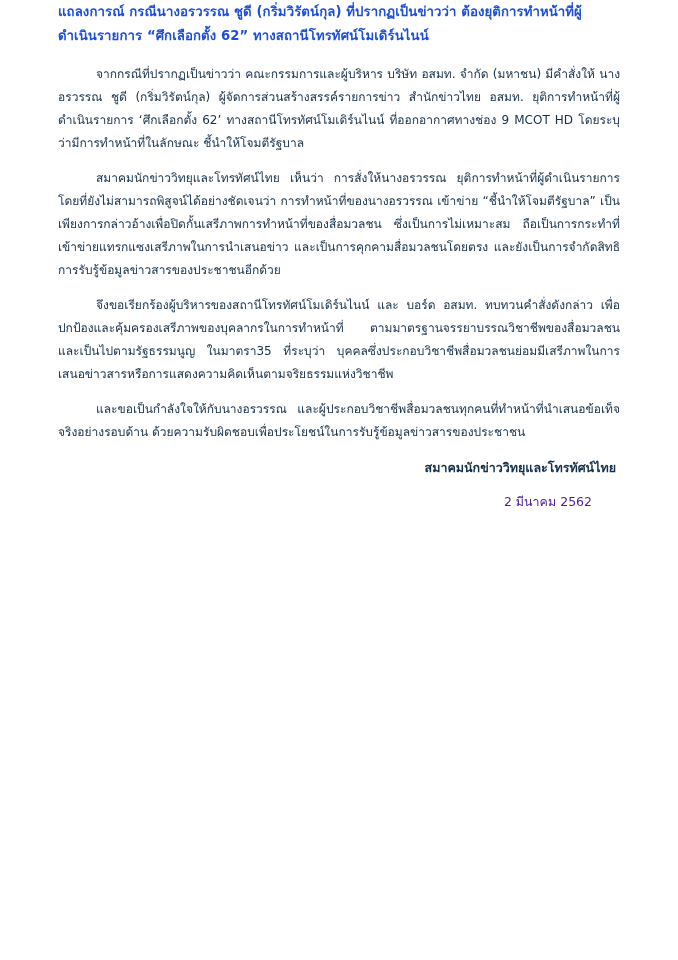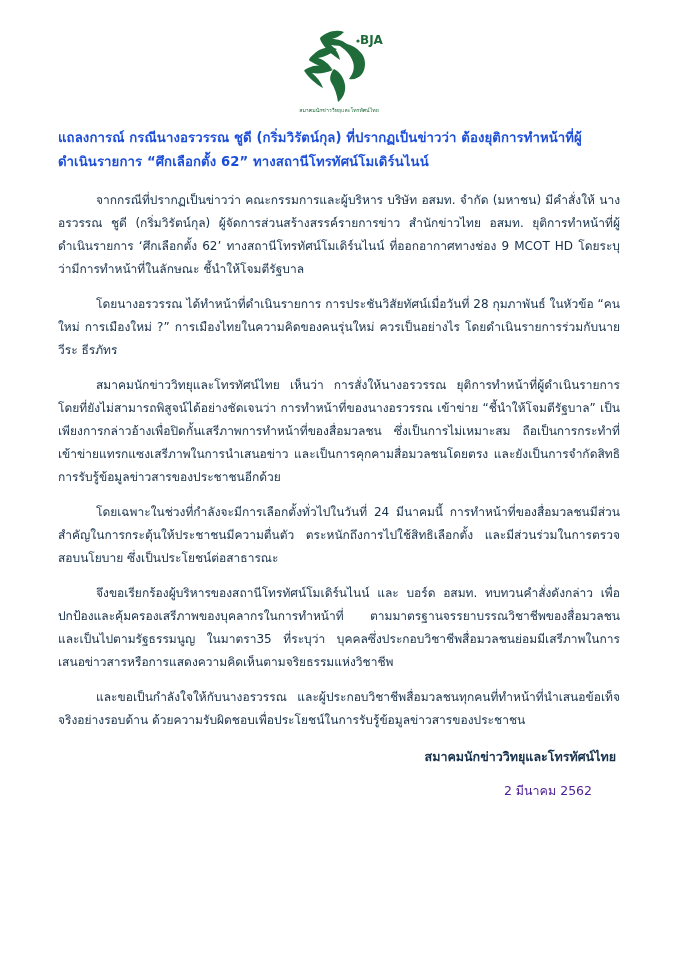--- a/index.html
+++ b/index.html
@@ -69,44 +69,24 @@
     text-align: right;
     margin: 14px 0 0 0;
     padding-right: 28px;
   }
 </style>
 </head>
 <body>
 
 <div class="page">
 
-  <div class="logo-wrap">
-    <div class="logo">
-      <svg width="130" height="92" viewBox="0 0 130 92" xmlns="http://www.w3.org/2000/svg" aria-hidden="true">
-        <g fill="#1f6b3a">
-          <path d="M46 14 C52 8, 62 5, 70 8 C66 12, 62 14, 58 15 C64 15, 70 17, 74 21 C68 22, 62 22, 57 21 C62 25, 65 30, 66 36 C60 32, 54 27, 50 22 C48 19, 46 16, 46 14 Z"></path>
-          <path d="M40 30 C46 24, 55 22, 63 25 C57 30, 50 33, 44 34 C50 36, 55 40, 58 45 C50 44, 42 41, 36 37 C33 35, 39 31, 40 30 Z"></path>
-          <path d="M34 44 C42 40, 52 41, 59 46 C52 49, 45 50, 38 49 C43 53, 47 58, 49 64 C42 60, 35 54, 31 48 C29 46, 32 45, 34 44 Z"></path>
-          <path d="M63 20 C72 18, 82 22, 88 30 C92 36, 92 44, 88 50 C85 54, 80 56, 75 55 C79 50, 81 44, 79 38 C77 31, 71 25, 63 20 Z"></path>
-          <path d="M60 45 C66 48, 70 54, 71 61 C72 68, 69 74, 64 78 C63 71, 61 64, 57 58 C55 54, 57 48, 60 45 Z"></path>
-        </g>
-        <g fill="#1f6b3a">
-          <circle cx="84" cy="17" r="1.6"></circle>
-        </g>
-        <text x="86" y="20" font-family="'DejaVu Sans','Liberation Sans',sans-serif" font-size="12" font-weight="bold" fill="#1f6b3a">BJA</text>
-        <text x="65" y="88" text-anchor="middle" font-family="'DejaVu Sans','Liberation Sans',sans-serif" font-size="5.2" fill="#1f6b3a">สมาคมนักข่าววิทยุและโทรทัศน์ไทย</text>
-      </svg>
-    </div>
-  </div>
 
   <h1 class="doc-title">แถลงการณ์ กรณีนางอรวรรณ ชูดี (กริ่มวิรัตน์กุล) ที่ปรากฏเป็นข่าวว่า ต้องยุติการทำหน้าที่ผู้ดำเนินรายการ “ศึกเลือกตั้ง 62” ทางสถานีโทรทัศน์โมเดิร์นไนน์</h1>
 
   <p class="para">จากกรณีที่ปรากฏเป็นข่าวว่า คณะกรรมการและผู้บริหาร บริษัท อสมท. จำกัด (มหาชน) มีคำสั่งให้ นางอรวรรณ ชูดี (กริ่มวิรัตน์กุล) ผู้จัดการส่วนสร้างสรรค์รายการข่าว สำนักข่าวไทย อสมท. ยุติการทำหน้าที่ผู้ดำเนินรายการ ‘ศึกเลือกตั้ง 62’ ทางสถานีโทรทัศน์โมเดิร์นไนน์ ที่ออกอากาศทางช่อง 9 MCOT HD โดยระบุว่ามีการทำหน้าที่ในลักษณะ ชี้นำให้โจมตีรัฐบาล</p>
-  <p class="para">โดยนางอรวรรณ ได้ทำหน้าที่ดำเนินรายการ การประชันวิสัยทัศน์เมื่อวันที่ 28 กุมภาพันธ์ ในหัวข้อ “คนใหม่ การเมืองใหม่ ?” การเมืองไทยในความคิดของคนรุ่นใหม่ ควรเป็นอย่างไร  โดยดำเนินรายการร่วมกับนายวีระ ธีรภัทร</p>
   <p class="para">สมาคมนักข่าววิทยุและโทรทัศน์ไทย เห็นว่า การสั่งให้นางอรวรรณ ยุติการทำหน้าที่ผู้ดำเนินรายการโดยที่ยังไม่สามารถพิสูจน์ได้อย่างชัดเจนว่า การทำหน้าที่ของนางอรวรรณ เข้าข่าย “ชี้นำให้โจมตีรัฐบาล” เป็นเพียงการกล่าวอ้างเพื่อปิดกั้นเสรีภาพการทำหน้าที่ของสื่อมวลชน ซึ่งเป็นการไม่เหมาะสม ถือเป็นการกระทำที่เข้าข่ายแทรกแซงเสรีภาพในการนำเสนอข่าว และเป็นการคุกคามสื่อมวลชนโดยตรง และยังเป็นการจำกัดสิทธิการรับรู้ข้อมูลข่าวสารของประชาชนอีกด้วย</p>
-  <p class="para">โดยเฉพาะในช่วงที่กำลังจะมีการเลือกตั้งทั่วไปในวันที่ 24 มีนาคมนี้ การทำหน้าที่ของสื่อมวลชนมีส่วนสำคัญในการกระตุ้นให้ประชาชนมีความตื่นตัว ตระหนักถึงการไปใช้สิทธิเลือกตั้ง และมีส่วนร่วมในการตรวจสอบนโยบาย ซึ่งเป็นประโยชน์ต่อสาธารณะ</p>
   <p class="para">จึงขอเรียกร้องผู้บริหารของสถานีโทรทัศน์โมเดิร์นไนน์ และ บอร์ด อสมท. ทบทวนคำสั่งดังกล่าว เพื่อปกป้องและคุ้มครองเสรีภาพของบุคลากรในการทำหน้าที่ ตามมาตรฐานจรรยาบรรณวิชาชีพของสื่อมวลชน    และเป็นไปตามรัฐธรรมนูญ ในมาตรา35 ที่ระบุว่า บุคคลซึ่งประกอบวิชาชีพสื่อมวลชนย่อมมีเสรีภาพในการเสนอข่าวสารหรือการแสดงความคิดเห็นตามจริยธรรมแห่งวิชาชีพ</p>
   <p class="para">และขอเป็นกำลังใจให้กับนางอรวรรณ และผู้ประกอบวิชาชีพสื่อมวลชนทุกคนที่ทำหน้าที่นำเสนอข้อเท็จจริงอย่างรอบด้าน ด้วยความรับผิดชอบเพื่อประโยชน์ในการรับรู้ข้อมูลข่าวสารของประชาชน</p>
 
   <p class="signature">สมาคมนักข่าววิทยุและโทรทัศน์ไทย</p>
   <p class="date">2 มีนาคม 2562</p>
 
 </div>
 
 </body></html>

